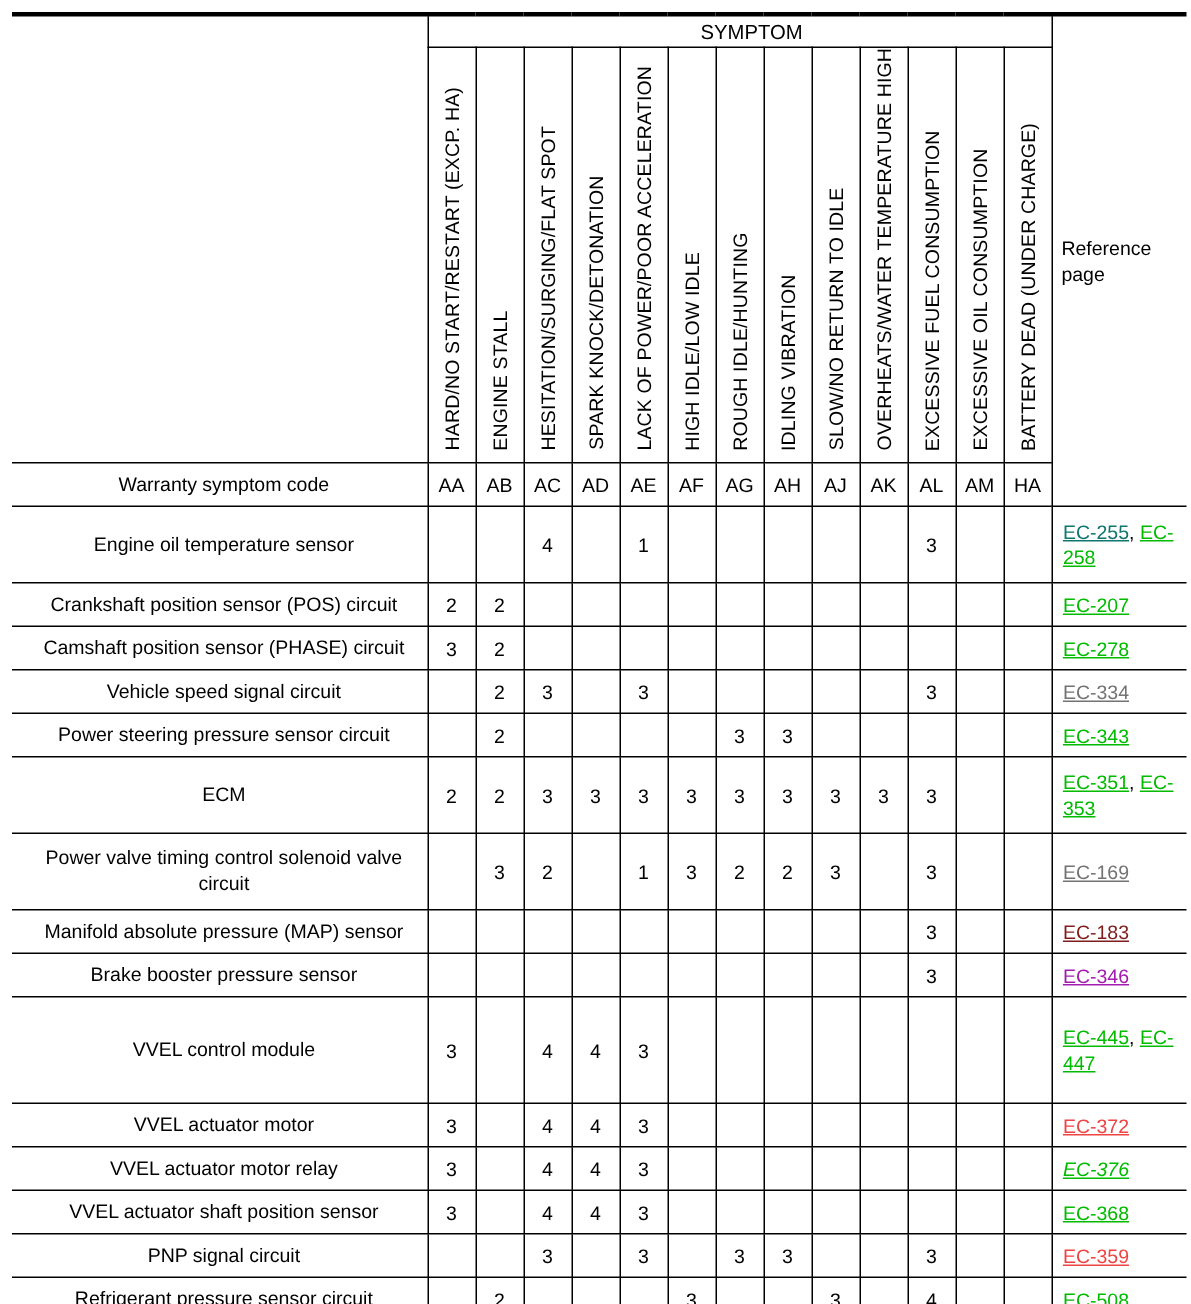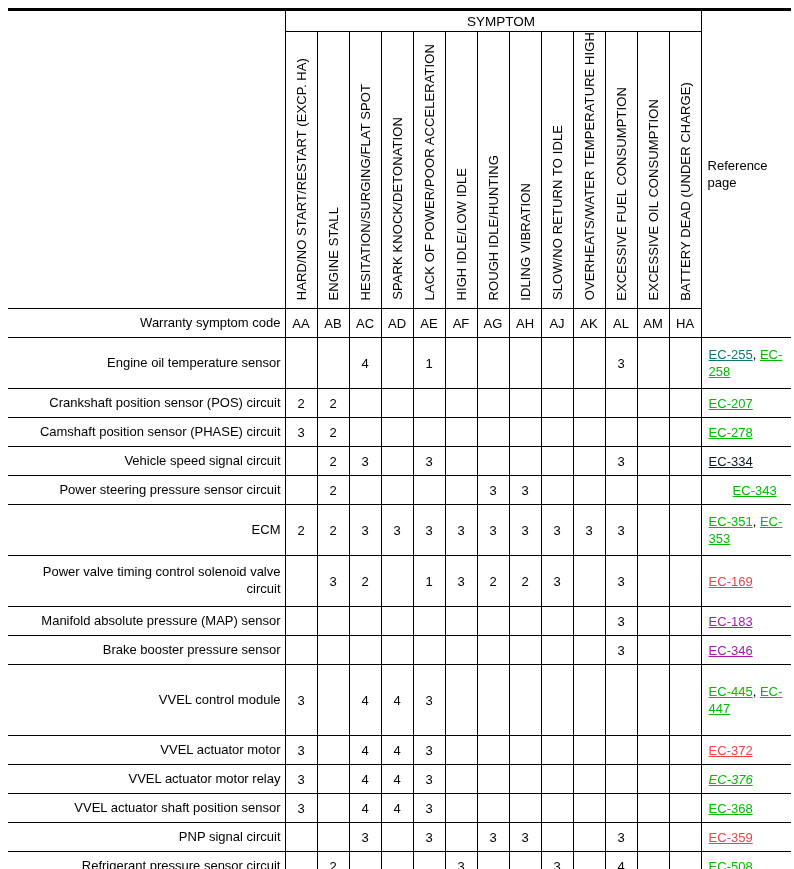--- a/index.html
+++ b/index.html
@@ -35,21 +35,21 @@
   td.vcell { height: 250px; vertical-align: bottom; text-align: center; padding-bottom: 5px; }
   .vlabel {
     display: inline-block;
     writing-mode: vertical-rl;
     transform: rotate(180deg);
     white-space: nowrap;
     font-size: 13px;
     letter-spacing: 0.1px;
   }
 
-  td.rowlabel { text-align: right; padding: 2px 4px 2px 10px; line-height: 1.3; }
+  td.rowlabel { text-align: center; padding: 2px 4px 2px 10px; line-height: 1.3; }
   td.code, td.val { text-align: center; }
   td.ref { padding: 1px 2px 1px 7px; line-height: 1.35; word-wrap: break-word; }
   td.ref a { text-decoration: underline; }
 
   tr.r24 td { height: 24px; }
   tr.r46 td { height: 46px; }
   tr.r66 td { height: 66px; }
 </style>
 </head>
 <body>
@@ -157,38 +157,38 @@
           <td class="val"></td>
           <td class="val">3</td>
           <td class="val"></td>
           <td class="val"></td>
           <td class="val"></td>
           <td class="val"></td>
           <td class="val"></td>
           <td class="val">3</td>
           <td class="val"></td>
           <td class="val"></td>
-          <td class="ref nor"><a href="#" style="color: #0f172a;">EC-334</a></td>
+          <td class="ref nor"><a href="#" style="color: #737373;">EC-334</a></td>
         </tr>
         <tr class="r24">
           <td class="rowlabel nol">Power steering pressure sensor circuit</td>
           <td class="val"></td>
           <td class="val">2</td>
           <td class="val"></td>
           <td class="val"></td>
           <td class="val"></td>
           <td class="val"></td>
           <td class="val">3</td>
           <td class="val">3</td>
           <td class="val"></td>
           <td class="val"></td>
           <td class="val"></td>
           <td class="val"></td>
           <td class="val"></td>
-          <td class="ref nor"><a href="#" style="color: rgb(0, 187, 0); margin-left: 24px;">EC-343</a></td>
+          <td class="ref nor"><a href="#" style="color: rgb(0, 187, 0);">EC-343</a></td>
         </tr>
         <tr class="r46">
           <td class="rowlabel nol">ECM</td>
           <td class="val">2</td>
           <td class="val">2</td>
           <td class="val">3</td>
           <td class="val">3</td>
           <td class="val">3</td>
           <td class="val">3</td>
           <td class="val">3</td>
@@ -208,38 +208,38 @@
           <td class="val"></td>
           <td class="val">1</td>
           <td class="val">3</td>
           <td class="val">2</td>
           <td class="val">2</td>
           <td class="val">3</td>
           <td class="val"></td>
           <td class="val">3</td>
           <td class="val"></td>
           <td class="val"></td>
-          <td class="ref nor"><a href="#" style="color: #ef4444;">EC-169</a></td>
+          <td class="ref nor"><a href="#" style="color: #737373;">EC-169</a></td>
         </tr>
         <tr class="r24">
           <td class="rowlabel nol">Manifold absolute pressure (MAP) sensor</td>
           <td class="val"></td>
           <td class="val"></td>
           <td class="val"></td>
           <td class="val"></td>
           <td class="val"></td>
           <td class="val"></td>
           <td class="val"></td>
           <td class="val"></td>
           <td class="val"></td>
           <td class="val"></td>
           <td class="val">3</td>
           <td class="val"></td>
           <td class="val"></td>
-          <td class="ref nor"><a href="#" style="color: #a21caf;">EC-183</a></td>
+          <td class="ref nor"><a href="#" style="color: #7f1d1d;">EC-183</a></td>
         </tr>
         <tr class="r24">
           <td class="rowlabel nol">Brake booster pressure sensor</td>
           <td class="val"></td>
           <td class="val"></td>
           <td class="val"></td>
           <td class="val"></td>
           <td class="val"></td>
           <td class="val"></td>
           <td class="val"></td>

